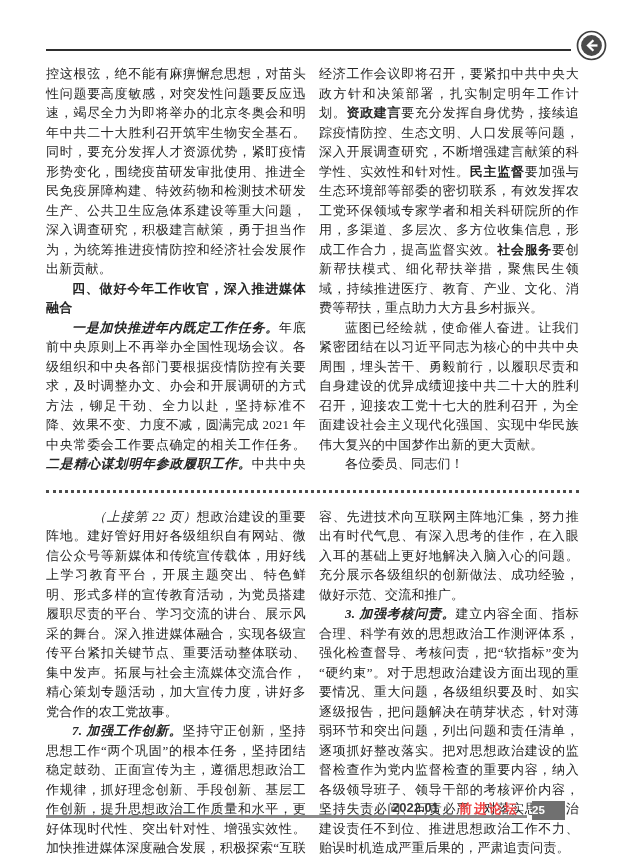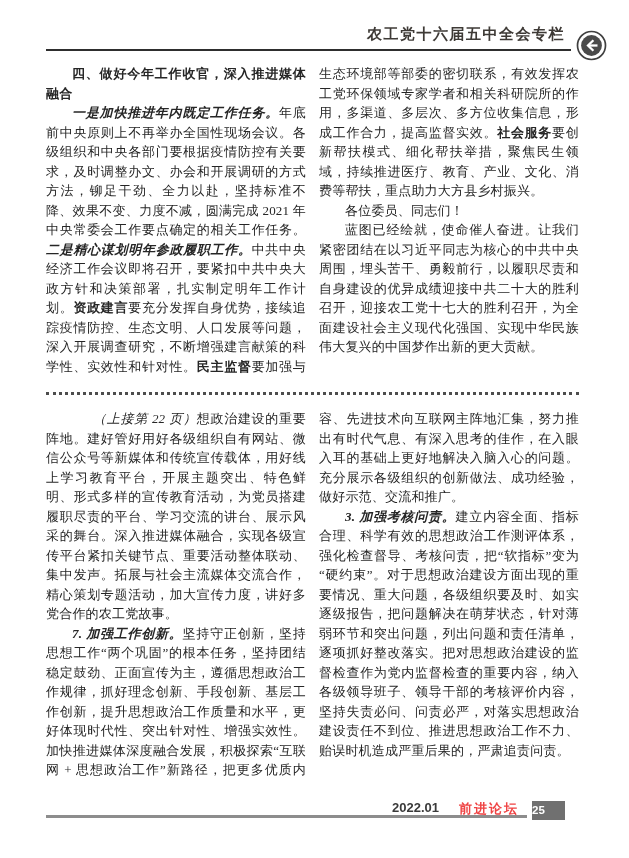--- a/index.html
+++ b/index.html
@@ -45,39 +45,39 @@
     background:#707070; color:#ffffff; font-size:11.5px; font-weight:700;
     text-align:left; line-height:19px;
   }
 </style>
 </head>
 <body>
 
 <div class="page">
 
   <div class="header">
-    <span class="header-title">农工党十六届五中全会专栏</span>
     <span class="header-rule"></span>
     <span class="logo">
       <svg width="31" height="31" viewBox="0 0 31 31">
         <circle cx="15.5" cy="15.5" r="14" fill="#ffffff" stroke="#3f3f3f" stroke-width="1.7"></circle>
         <circle cx="15.5" cy="15.5" r="10.4" fill="#4a4a4a"></circle>
         <path d="M17.4 10.2 L12 15.5 L17.4 20.8" stroke="#ffffff" stroke-width="2.3" fill="none"></path>
         <path d="M12.6 15.5 H21.5" stroke="#ffffff" stroke-width="2.3" fill="none"></path>
       </svg>
     </span>
   </div>
 
   <div class="cols top-section">
+    <p class="noindent">控这根弦，绝不能有麻痹懈怠思想，对苗头性问题要高度敏感，对突发性问题要反应迅速，竭尽全力为即将举办的北京冬奥会和明年中共二十大胜利召开筑牢生物安全基石。同时，要充分发挥人才资源优势，紧盯疫情形势变化，围绕疫苗研发审批使用、推进全民免疫屏障构建、特效药物和检测技术研发生产、公共卫生应急体系建设等重大问题，深入调查研究，积极建言献策，勇于担当作为，为统筹推进疫情防控和经济社会发展作出新贡献。</p>
     <p class="hei indent">四、做好今年工作收官，深入推进媒体融合</p>
     <p class="indent">
       <span class="kai">一是加快推进年内既定工作任务。</span><span>年底前中央原则上不再举办全国性现场会议。各级组织和中央各部门要根据疫情防控有关要求，及时调整办文、办会和开展调研的方式方法，铆足干劲、全力以赴，坚持标准不降、效果不变、力度不减，圆满完成 2021 年中央常委会工作要点确定的相关工作任务。</span><span class="kai">二是精心谋划明年参政履职工作。</span><span>中共中央经济工作会议即将召开，要紧扣中共中央大政方针和决策部署，扎实制定明年工作计划。</span><span class="hei">资政建言</span><span>要充分发挥自身优势，接续追踪疫情防控、生态文明、人口发展等问题，深入开展调查研究，不断增强建言献策的科学性、实效性和针对性。</span><span class="hei">民主监督</span><span>要加强与生态环境部等部委的密切联系，有效发挥农工党环保领域专家学者和相关科研院所的作用，多渠道、多层次、多方位收集信息，形成工作合力，提高监督实效。</span><span class="hei">社会服务</span><span>要创新帮扶模式、细化帮扶举措，聚焦民生领域，持续推进医疗、教育、产业、文化、消费等帮扶，重点助力大方县乡村振兴。</span>
     </p>
+    <p class="indent">蓝图已经绘就，使命催人奋进。让我们紧密团结在以习近平同志为核心的中共中央周围，埋头苦干、勇毅前行，以履职尽责和自身建设的优异成绩迎接中共二十大的胜利召开，迎接农工党十七大的胜利召开，为全面建设社会主义现代化强国、实现中华民族伟大复兴的中国梦作出新的更大贡献。</p>
     <p class="indent">各位委员、同志们！</p>
-    <p class="indent">蓝图已经绘就，使命催人奋进。让我们紧密团结在以习近平同志为核心的中共中央周围，埋头苦干、勇毅前行，以履职尽责和自身建设的优异成绩迎接中共二十大的胜利召开，迎接农工党十七大的胜利召开，为全面建设社会主义现代化强国、实现中华民族伟大复兴的中国梦作出新的更大贡献。</p>
   </div>
 
   <div class="divider"></div>
 
   <div class="cols bottom-section">
     <p class="noindent">
       <span class="cont">（上接第 22 页）</span><span>想政治建设的重要阵地。建好管好用好各级组织自有网站、微信公众号等新媒体和传统宣传载体，用好线上学习教育平台，开展主题突出、特色鲜明、形式多样的宣传教育活动，为党员搭建履职尽责的平台、学习交流的讲台、展示风采的舞台。深入推进媒体融合，实现各级宣传平台紧扣关键节点、重要活动整体联动、集中发声。拓展与社会主流媒体交流合作，精心策划专题活动，加大宣传力度，讲好多党合作的农工党故事。</span>
     </p>
     <p class="indent">
       <span class="kai">7. 加强工作创新。</span><span>坚持守正创新，坚持思想工作“两个巩固”的根本任务，坚持团结稳定鼓劲、正面宣传为主，遵循思想政治工作规律，抓好理念创新、手段创新、基层工作创新，提升思想政治工作质量和水平，更好体现时代性、突出针对性、增强实效性。加快推进媒体深度融合发展，积极探索“互联网 + 思想政治工作”新路径，把更多优质内容、先进技术向互联网主阵地汇集，努力推出有时代气息、有深入思考的佳作，在入眼入耳的基础上更好地解决入脑入心的问题。充分展示各级组织的创新做法、成功经验，做好示范、交流和推广。</span>

